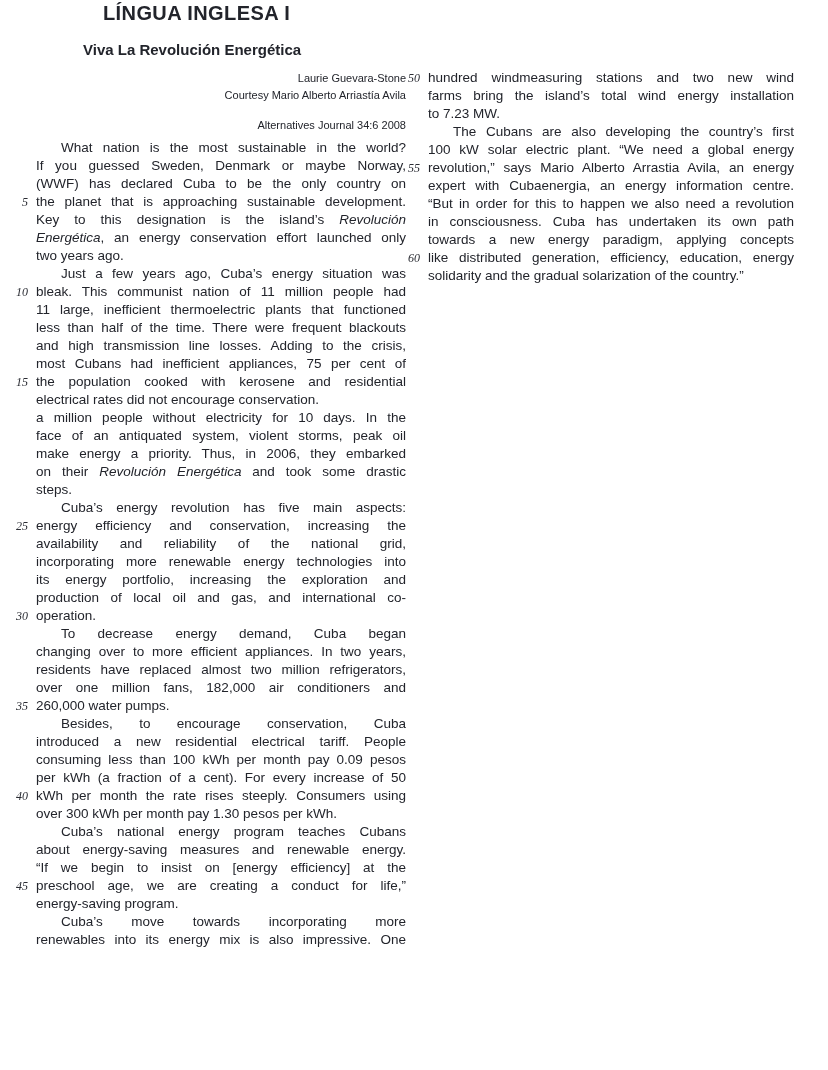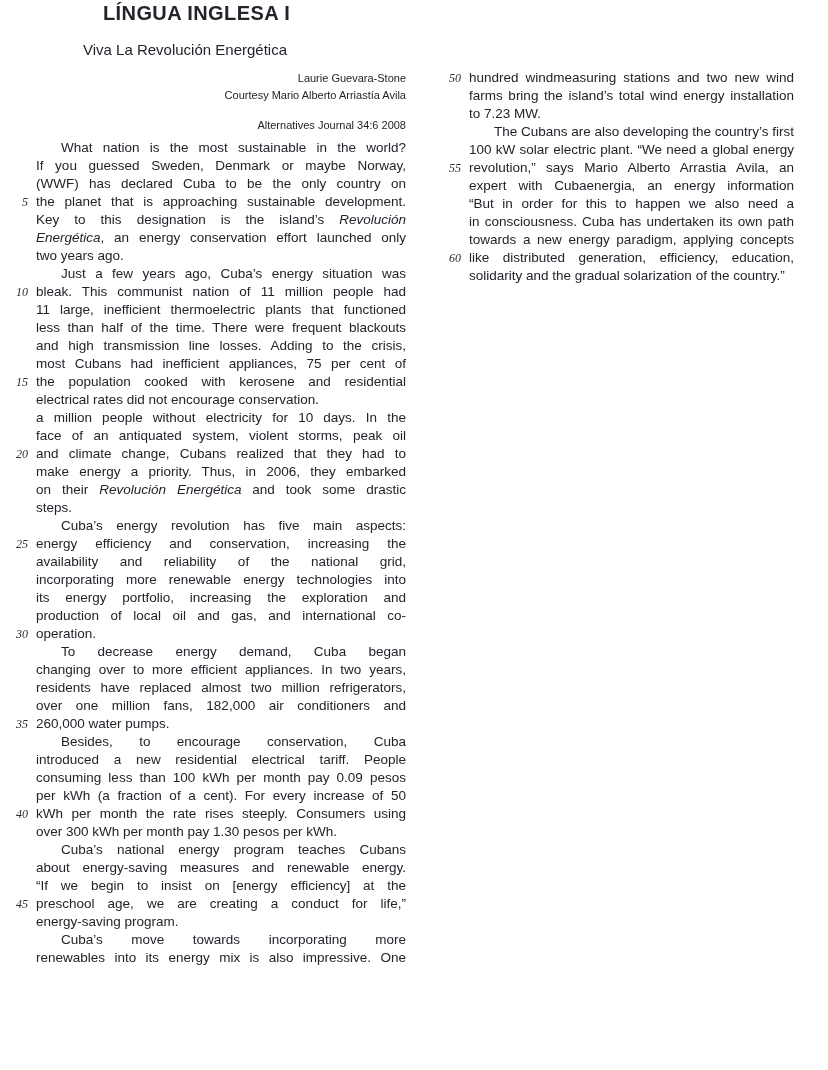--- a/index.html
+++ b/index.html
@@ -11,38 +11,38 @@
     font-family:"Liberation Sans", sans-serif;
     overflow:hidden;
   }
   .title {
     position:absolute; left:103px; top:2px;
     font-size:20px; font-weight:bold; letter-spacing:0.4px;
     white-space:nowrap;
   }
   .subtitle {
     position:absolute; left:83px; top:41px;
-    font-size:15px; font-weight:normal;
+    font-size:15px; font-weight:bold;
     white-space:nowrap;
   }
   .byline-block {
     position:absolute; left:100px; top:70px; width:306px;
     text-align:right; font-size:11px; line-height:17px;
   }
   .source-line { margin-top:13px; }
   .col { position:absolute; }
   .col-left  { left:8px;   top:139px; width:398px; }
   .col-right { left:402px; top:69px;  width:392px; }
   .line { display:flex; height:18px; font-size:13.5px; line-height:18px; }
   .lnum {
     flex:none; width:20px; text-align:right;
     font-family:"Liberation Serif", serif; font-style:italic;
     font-size:12px; line-height:18px; color:#2a2c33;
   }
-  .col-right .lnum { width:18px;margin-left:41px; }
+  .col-right .lnum { width:18px; }
   .ltext {
     flex:1; margin-left:8px;
     text-align:justify; text-align-last:justify;
     text-justify:inter-word;
     overflow:hidden; white-space:normal;
   }
   .line.para-end .ltext { text-align-last:left; }
   .line.indent .ltext { text-indent:25px; }
 </style>
 </head>
@@ -142,24 +142,20 @@
       <div class="line">
         <span class="lnum"></span>
         <span class="ltext">a million people without electricity for 10 days. In the</span>
       </div>
 
       <div class="line">
         <span class="lnum"></span>
         <span class="ltext">face of an antiquated system, violent storms, peak oil</span>
       </div>
 
-      <div class="line">
-        <span class="lnum">20</span>
-        <span class="ltext">and climate change, Cubans realized that they had to</span>
-      </div>
 
       <div class="line">
         <span class="lnum"></span>
         <span class="ltext">make energy a priority. Thus, in 2006, they embarked</span>
       </div>
 
       <div class="line">
         <span class="lnum"></span>
         <span class="ltext">on their <i>Revolución Energética</i> and took some drastic</span>
       </div>

